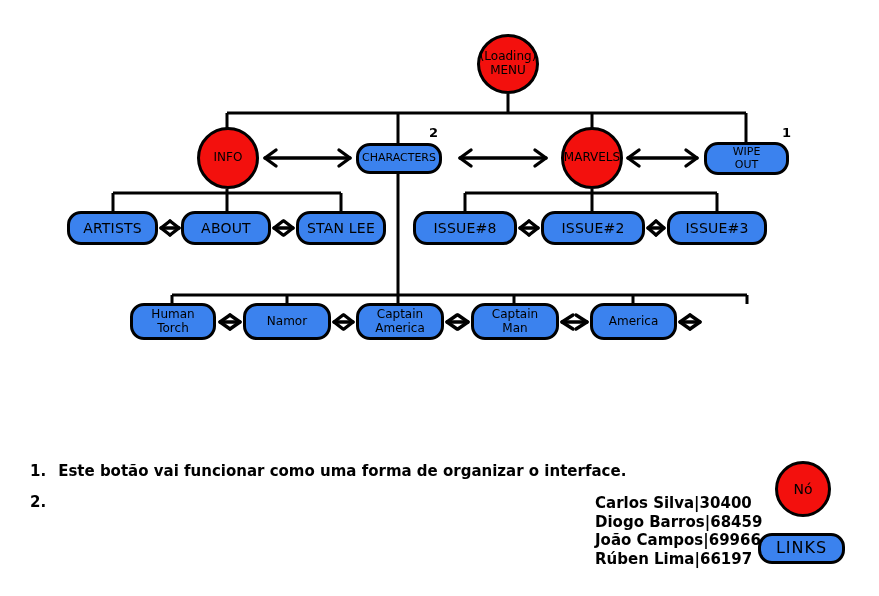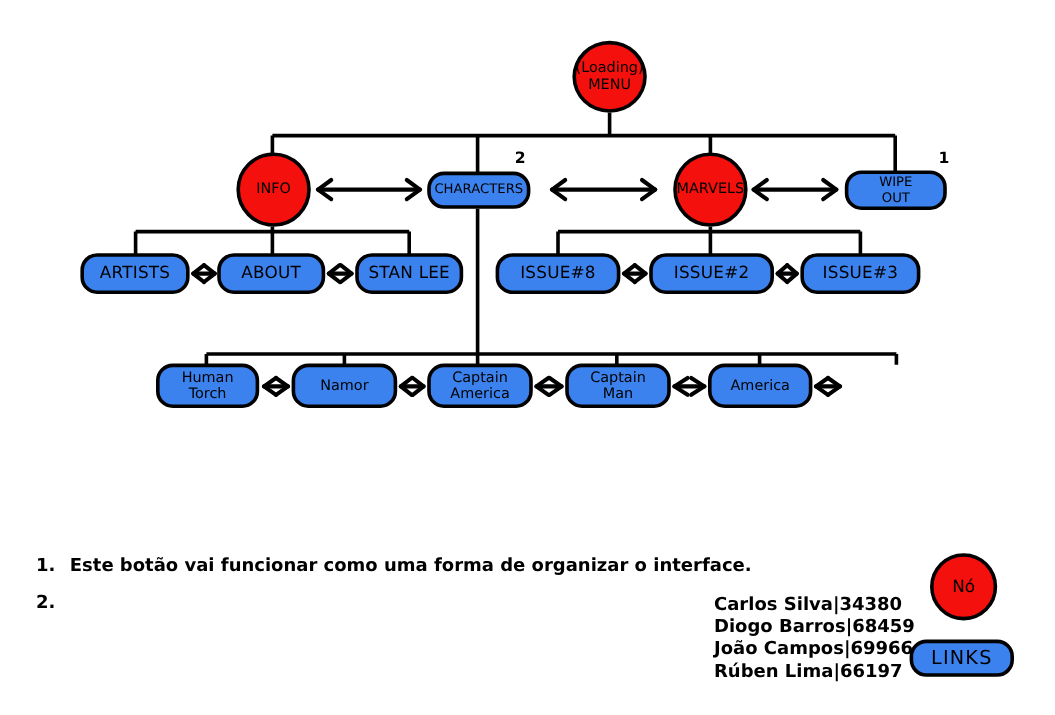--- a/index.html
+++ b/index.html
@@ -191,21 +191,21 @@
     <div class="note">
       <span>1.</span>
       <span>Este botão vai funcionar como uma forma de organizar o interface.</span>
     </div>
     <div class="note">
       <span>2.</span>
     </div>
   </div>
 
   <div class="credits">
-    <div>Carlos Silva|34380</div>
+    <div>Carlos Silva|30400</div>
     <div>Diogo Barros|68459</div>
     <div>João Campos|69966</div>
     <div>Rúben Lima|66197</div>
   </div>
 
   <div class="node circle legend-node" style="left:775px;top:461px;width:56px;height:56px;">
     <span>Nó</span>
   </div>
   <div class="node pill legend-links" style="left:758px;top:533px;width:87px;height:31px;">
     <span>LINKS</span>

